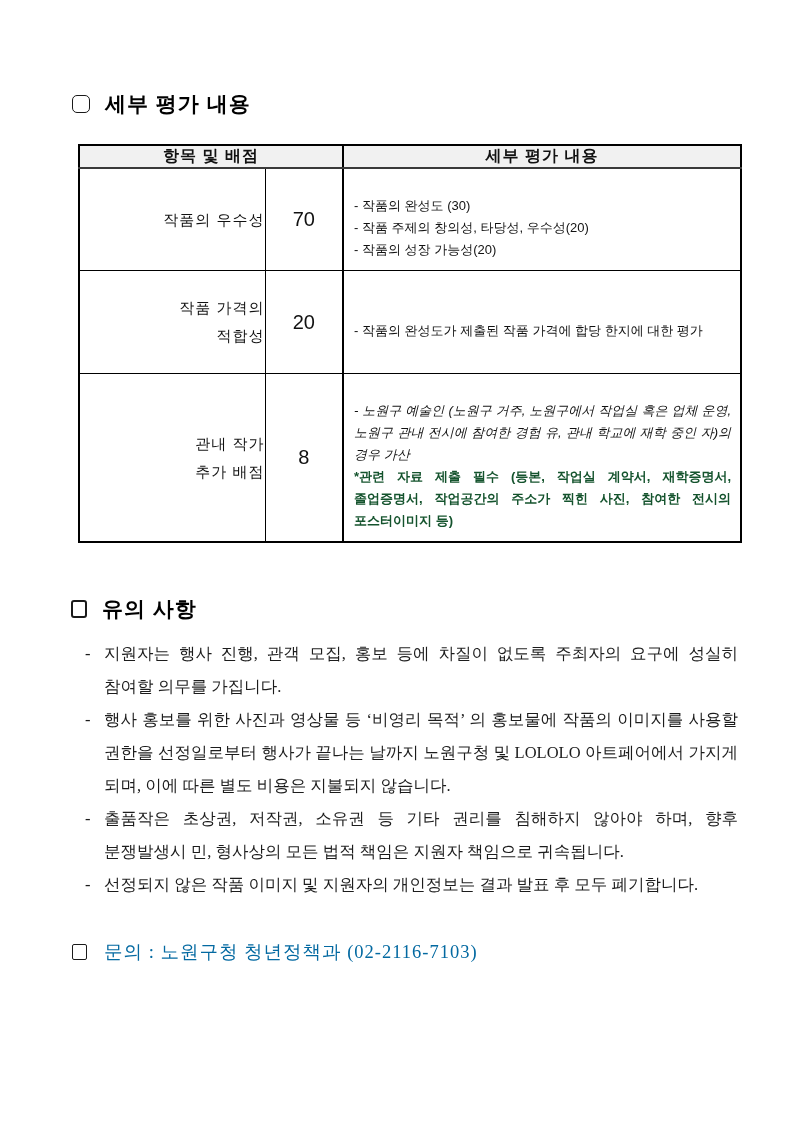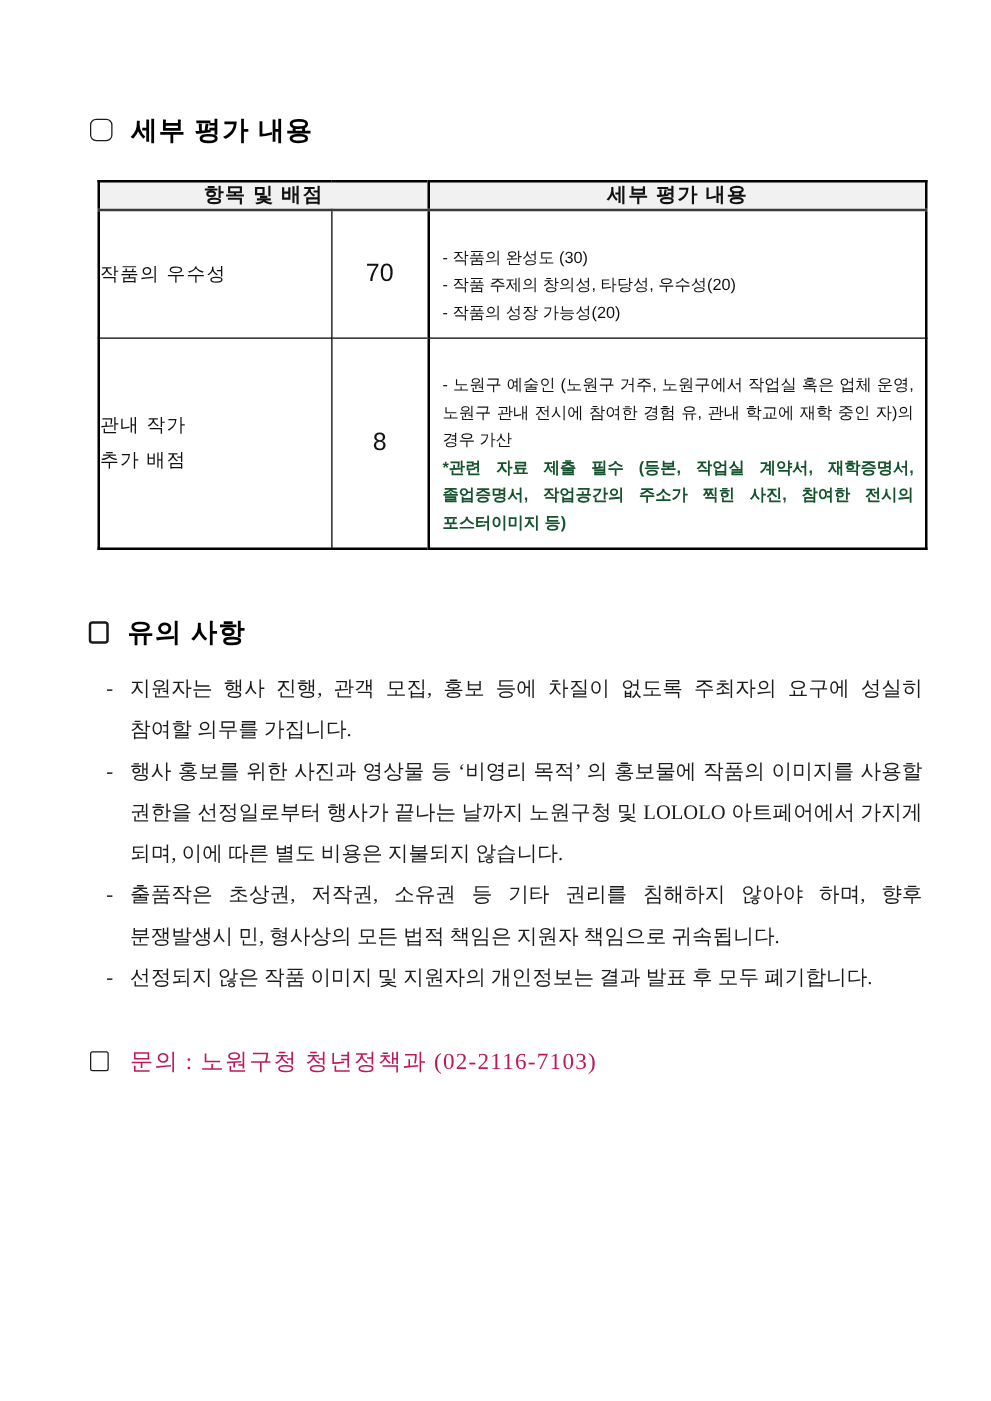--- a/index.html
+++ b/index.html
@@ -18,36 +18,36 @@
 
   
   table.eval { border-collapse:collapse; margin:26px 0 0 78px; width:662px; table-layout:fixed; }
   table.eval { border:2px solid #000; }
   .eval th, .eval td { border:1px solid #000; }
   .eval col.c1 { width:186px; }
   .eval col.c2 { width:78px; }
   .eval col.c3 { width:398px; }
   .eval th { height:20px; background:#f1f1f1; font-size:16px; font-weight:bold; letter-spacing:1px; text-align:center; vertical-align:middle; border-bottom:2px solid #3a3a3a; }
   .eval th.dh, .eval td.detail { border-left:2px solid #000; }
-  .eval td.item  { text-align:left; vertical-align:middle; font-size:15px; line-height:1.85; letter-spacing:1px;margin-left:36px; }
+  .eval td.item  { text-align:right; vertical-align:middle; font-size:15px; line-height:1.85; letter-spacing:1px;margin-left:36px; }
   .eval td.score { text-align:center; vertical-align:middle; font-size:20px; }
   .eval td.detail { vertical-align:middle; font-size:13px; line-height:22px; padding:26px 9px 9px 10px; word-break:keep-all; }
   .eval tr.r1 td { height:97px; }
   .eval tr.r2 td { height:103px; }
   .eval tr.r3 td { height:137px; }
-  .para { text-align:justify; }
+  .para { text-align:justify;font-style:italic; }
   .note { text-align:justify; font-weight:bold; }
 
   
   .notice-list { margin:14px 0 0 85px; width:653px; font-family:"Liberation Serif", serif; font-size:16.5px; line-height:33px; color:#1c1c1c; }
   .nitem { position:relative; padding-left:19px; text-align:justify; word-break:keep-all; }
   .ndash { position:absolute; left:0; top:0; }
 
   
-  .contact { display:flex; align-items:center; gap:17px; margin:38px 0 0 72px; font-family:"Liberation Serif", serif; font-size:18.5px; letter-spacing:1px; color:#be185d; }
+  .contact { display:flex; align-items:center; gap:17px; margin:38px 0 0 72px; font-family:"Liberation Serif", serif; font-size:18.5px; letter-spacing:1px; color:#0369a1; }
 </style>
 </head>
 <body>
 
 <div class="page">
 
   <div class="h1 h1-eval">
     <span class="sq sq-eval"></span>
     <span>세부 평가 내용</span>
   </div>
@@ -67,20 +67,30 @@
     <tbody>
       <tr class="r1">
         <td class="item">
           <div>작품의 우수성</div>
         </td>
         <td class="score">70</td>
         <td class="detail">
           <div>- 작품의 완성도 (30)</div>
           <div>- 작품 주제의 창의성, 타당성, 우수성(20)</div>
           <div>- 작품의 성장 가능성(20)</div>
+        </td>
+      </tr>
+      <tr class="r2">
+        <td class="item">
+          <div>작품 가격의</div>
+          <div>적합성</div>
+        </td>
+        <td class="score">20</td>
+        <td class="detail">
+          <div>- 작품의 완성도가 제출된 작품 가격에 합당 한지에 대한 평가</div>
         </td>
       </tr>
       <tr class="r3">
         <td class="item">
           <div>관내 작가</div>
           <div>추가 배점</div>
         </td>
         <td class="score">8</td>
         <td class="detail">
           <div class="para">- 노원구 예술인 (노원구 거주, 노원구에서 작업실 혹은 업체 운영, 노원구 관내 전시에 참여한 경험 유, 관내 학교에 재학 중인 자)의 경우 가산</div>

